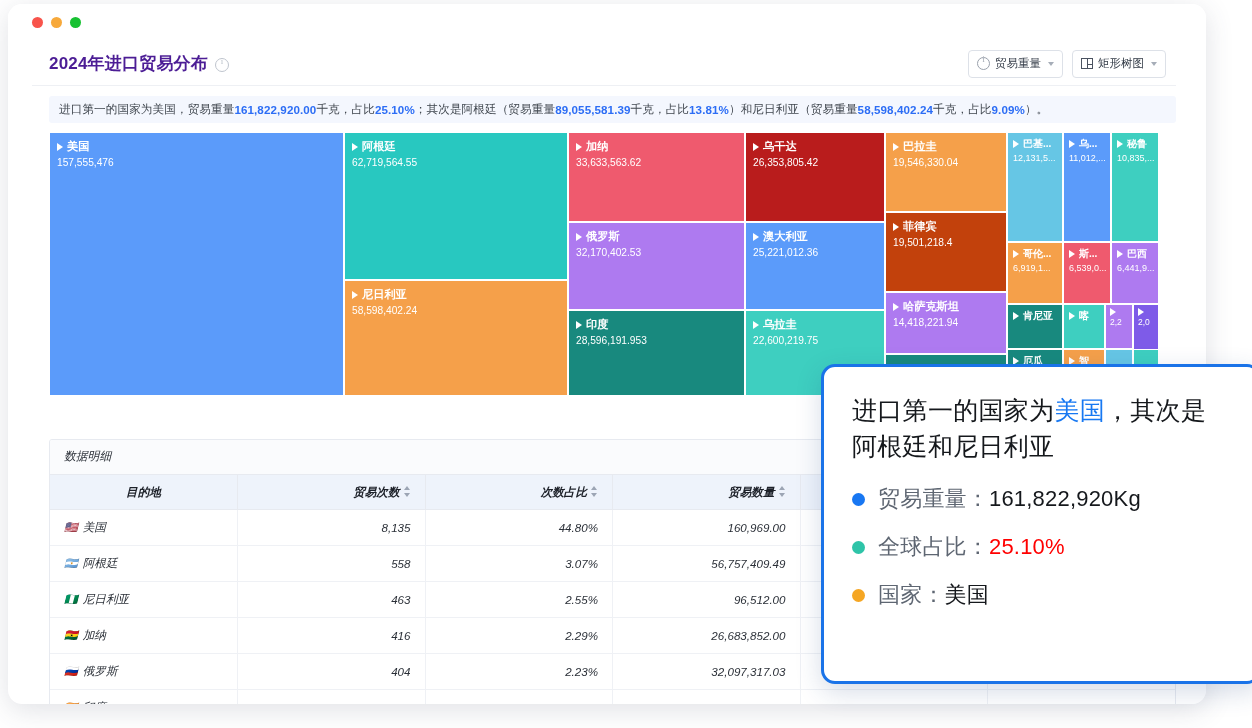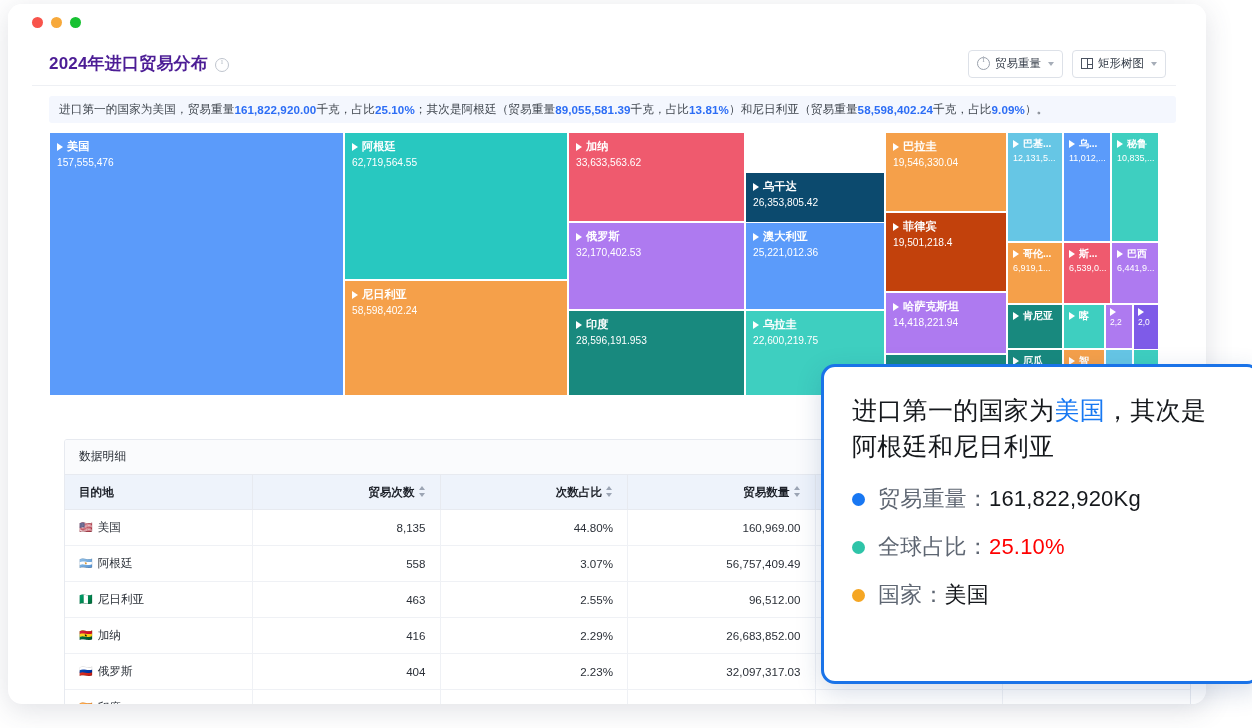--- a/index.html
+++ b/index.html
@@ -102,37 +102,37 @@
 
   
   #global-badge{
     position:absolute;left:584px;top:409px;
     background:#2C72F0;color:#fff;font-size:11px;font-weight:700;
     padding:3px 9px;border-radius:3px;letter-spacing:1px;cursor:pointer;
   }
 
   
   #table-wrap{
-    position:absolute;left:32px;top:397px;width:1127px;
+    position:absolute;left:17px;top:397px;width:1127px;
     border:1px solid #E7EAF0;border-radius:3px;box-sizing:border-box;
-    background:#fff;overflow:hidden;
+    background:#fff;overflow:hidden;font-style:italic;
   }
   #table-caption{
     height:34px;display:flex;align-items:center;padding-left:14px;
     font-size:11.8px;color:#2B3038;background:#FAFBFD;
     border-bottom:1px solid #E7EAF0;
   }
   table{border-collapse:collapse;width:100%;font-size:11.6px;table-layout:fixed;}
   thead th{
     background:#EEF3FB;color:#1D2129;font-weight:700;
     height:34px;padding:0 14px;border-bottom:1px solid #E7EAF0;
     border-right:1px solid #E7EAF0;white-space:nowrap;
   }
   thead th:last-child{border-right:none;}
-  thead th.c0{text-align:left;}
+  thead th.c0{text-align:center;}
   thead th.cn{text-align:right;}
   .sortico{
     display:inline-block;width:7px;height:11px;position:relative;
     margin-left:4px;vertical-align:-1px;
   }
   .sortico::before,.sortico::after{
     content:"";position:absolute;left:0;
     border-left:3.5px solid transparent;border-right:3.5px solid transparent;
   }
   .sortico::before{top:0;border-bottom:4px solid #9CA5B4;}
@@ -248,21 +248,21 @@
           </div>
           <div class="tv">32,170,402.53</div>
         </div>
         <div class="tile" style="left: 519px; top: 178px; width: 177px; height: 86px; background: rgb(24, 137, 126);">
           <div class="tl">
             <span class="tri"></span>
             <span>印度</span>
           </div>
           <div class="tv">28,596,191.953</div>
         </div>
-        <div class="tile" style="left: 696px; top: 0px; width: 140px; height: 90px; background: #0c4a6e; margin-top: 40px;">
+        <div class="tile" style="left: 696px; top: 0px; width: 140px; height: 90px; background: #b91c1c;">
           <div class="tl">
             <span class="tri"></span>
             <span>乌干达</span>
           </div>
           <div class="tv">26,353,805.42</div>
         </div>
         <div class="tile" style="left: 696px; top: 90px; width: 140px; height: 88px; background: rgb(91, 155, 250);">
           <div class="tl">
             <span class="tri"></span>
             <span>澳大利亚</span>

